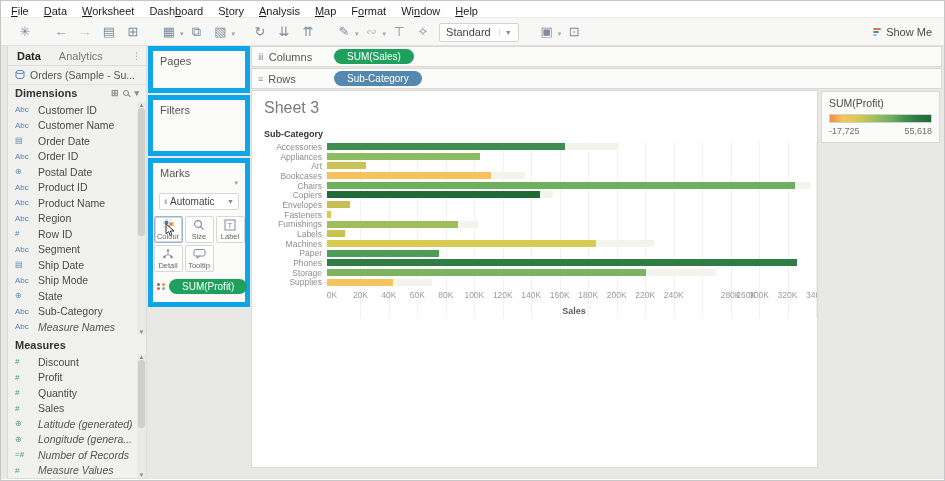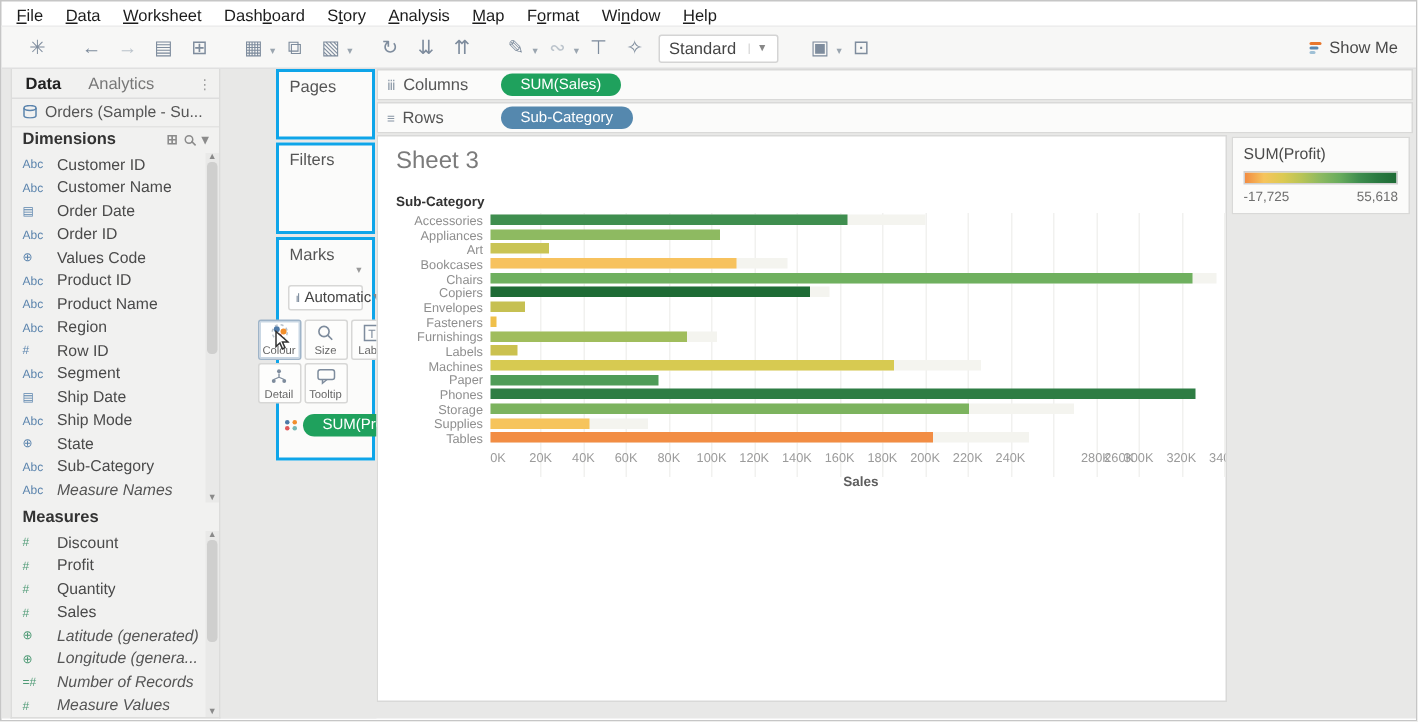--- a/index.html
+++ b/index.html
@@ -46,21 +46,21 @@
   .field-icon { width:18px; flex:none; font-size:8px; text-align:left; font-style:normal; }
   .field-icon.dim { color:#5b84ad; }
   .field-icon.meas { color:#4e9a75; }
   .field-label { font-size:10.5px; color:#4a4a4a; overflow:hidden; text-overflow:ellipsis; }
   .field-label.it { font-style:italic; color:#555; }
   .vscroll { position:absolute; right:0; top:0; width:9px; background:#e9e9e8; display:flex; flex-direction:column; align-items:center; font-size:6px; color:#8a8a8a; }
   .vscroll .thumb { width:7px; background:#cfcfce; border-radius:3px; flex:none; }
 
   
   .cards-col { width:104px; display:flex; flex-direction:column; padding:0 1px; background:#e8e8e7; }
-  .card { background:#fbfbfa; border:2px solid #0ea5e9; margin-bottom:2px;margin-left:36px; }
+  .card { background:#fbfbfa; border:5px solid #0ea5e9; margin-bottom:2px; }
   .card-title { font-size:11px; color:#555; padding:4px 7px; }
   .card-pages { height:47px; }
   .card-filters { height:61px; }
   .card-marks { height:149px; }
   .marks-dd { display:flex; align-items:center; margin:2px 6px 6px; border:1px solid #d7d7d6; background:#fff; height:17px; font-size:10px; color:#444; padding:0 4px; border-radius:2px; }
   .marks-dd .ddicon { color:#7d8c9d; font-size:8px; margin-right:4px; letter-spacing:-1px; }
   .marks-dd .ddarrow { margin-left:auto; font-size:7px; color:#888; }
   .marks-grid { display:grid; grid-template-columns:repeat(3,29px); gap:2px; justify-content:center; }
   .mark-btn { height:27px; border:1px solid #d7d7d6; border-radius:2px; background:#fdfdfc; display:flex; flex-direction:column; align-items:center; justify-content:center; gap:1px; font-size:7.5px; color:#666; position:relative; }
   .mark-btn.selected { border-color:#9fb4c8; box-shadow:inset 0 0 0 1px #c9d7e4; background:#fff; }
@@ -173,21 +173,21 @@
           <div class="field-row">
             <span class="field-icon dim">▤</span>
             <span class="field-label">Order Date</span>
           </div>
           <div class="field-row">
             <span class="field-icon dim">Abc</span>
             <span class="field-label">Order ID</span>
           </div>
           <div class="field-row">
             <span class="field-icon dim">⊕</span>
-            <span class="field-label">Values Code</span>
+            <span class="field-label">Postal Date</span>
           </div>
           <div class="field-row">
             <span class="field-icon dim">Abc</span>
             <span class="field-label">Product ID</span>
           </div>
           <div class="field-row">
             <span class="field-icon dim">Abc</span>
             <span class="field-label">Product Name</span>
           </div>
           <div class="field-row">
@@ -490,27 +490,20 @@
                     <div class="cbar" style="width: 65.8365%; background: rgb(124, 179, 94);"></div>
                   </div>
                 </div>
                 <div class="crow">
                   <span class="clabel">Supplies</span>
                   <div class="cbararea">
                     <div class="ghostbar" style="width: 21.7647%;"></div>
                     <div class="cbar" style="width: 13.7276%; background: rgb(246, 196, 92);"></div>
                   </div>
                 </div>
-                <div class="crow">
-                  <span class="clabel">Tables</span>
-                  <div class="cbararea">
-                    <div class="ghostbar" style="width: 74.1176%;"></div>
-                    <div class="cbar" style="width: 60.8724%; background: rgb(242, 141, 68);"></div>
-                  </div>
-                </div>
               </div>
           </div>
           <div class="xaxis" id="xaxis">
               <span class="xtick" style="left: 0%;">0K</span>
               <span class="xtick" style="left: 5.88235%;">20K</span>
               <span class="xtick" style="left: 11.7647%;">40K</span>
               <span class="xtick" style="left: 17.6471%;">60K</span>
               <span class="xtick" style="left: 23.5294%;">80K</span>
               <span class="xtick" style="left: 29.4118%;">100K</span>
               <span class="xtick" style="left: 35.2941%;">120K</span>

